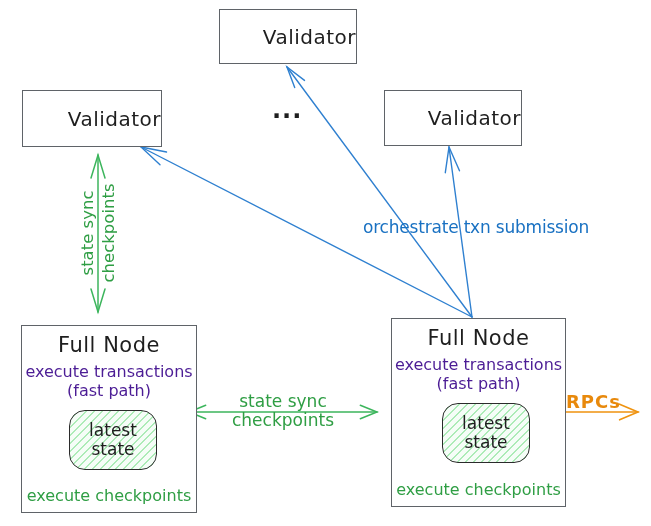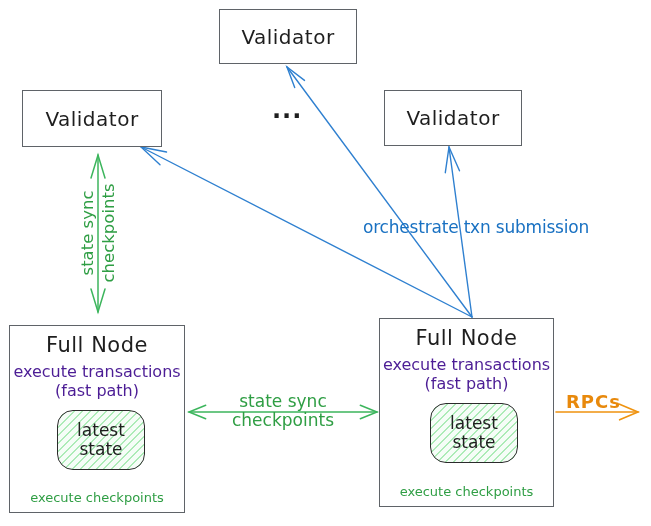--- a/index.html
+++ b/index.html
@@ -3,27 +3,27 @@
 <meta charset="utf-8">
 <style>
   html,body{margin:0;padding:0;background:#ffffff;}
   .stage{
     position:relative;width:651px;height:526px;background:#ffffff;overflow:hidden;
     font-family:"DejaVu Sans",sans-serif;color:#1e1e1e;
   }
   .edges{position:absolute;left:0;top:0;width:651px;height:526px;pointer-events:none;}
   .node{
     position:absolute;box-sizing:border-box;border:1.7px solid #5f6368;background:#ffffff;
-    display:flex;align-items:center;justify-content:center;
+    display:flex;align-items:center;justify-content:flex-end;
   }
   .validator{font-size:20px;letter-spacing:.5px;}
-  .fullnode{display:block;}
+  .fullnode{display:block;margin-left:12px;}
   .fn-title{position:absolute;left:0;top:7px;width:100%;text-align:center;font-size:21px;letter-spacing:.5px;}
   .fn-exec{position:absolute;left:0;top:36px;width:100%;text-align:center;font-size:16px;line-height:19px;color:#4c1d95;}
-  .fn-footer{position:absolute;left:0;bottom:7px;width:100%;text-align:center;font-size:13px;color:#2f9e44;}
+  .fn-footer{position:absolute;left:0;bottom:7px;width:100%;text-align:center;font-size:16px;color:#2f9e44;}
   .state-box{
     position:absolute;box-sizing:border-box;width:88px;height:60px;border:1.6px solid #2b2b2b;border-radius:16px;
     background:repeating-linear-gradient(135deg,rgba(105,219,124,.55) 0px,rgba(105,219,124,.55) 1.4px,rgba(240,252,243,.65) 1.4px,rgba(240,252,243,.65) 5.6px),#ffffff;
     display:flex;flex-direction:column;align-items:center;justify-content:center;
     font-size:17px;line-height:19px;text-align:center;color:#1e1e1e;
   }
   .ellipsis{position:absolute;left:272px;top:96px;font-size:24px;font-weight:700;letter-spacing:1px;color:#1e1e1e;}
   .lbl{position:absolute;white-space:nowrap;}
   .lbl-orchestrate{left:363px;top:217px;font-size:17px;color:#1971c2;letter-spacing:-.2px;}
   .lbl-rpcs{left:566px;top:380px;font-size:18px;font-weight:700;color:#e8890c;letter-spacing:1px;margin-top:11px;}

